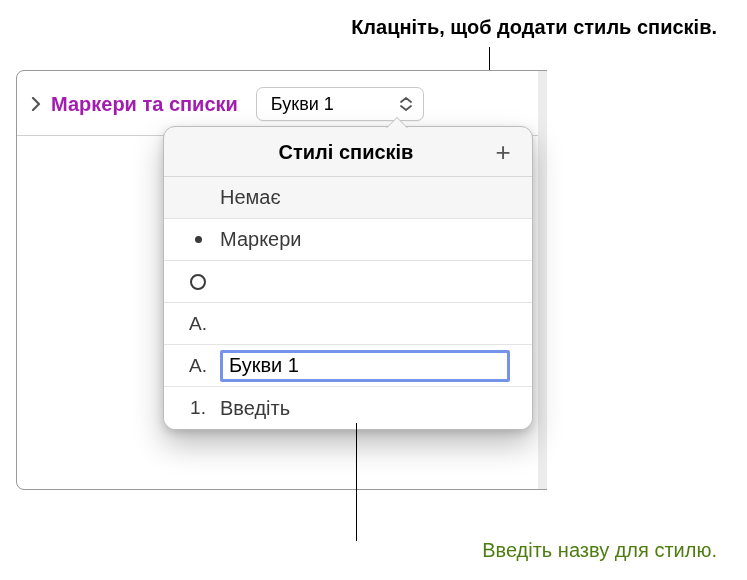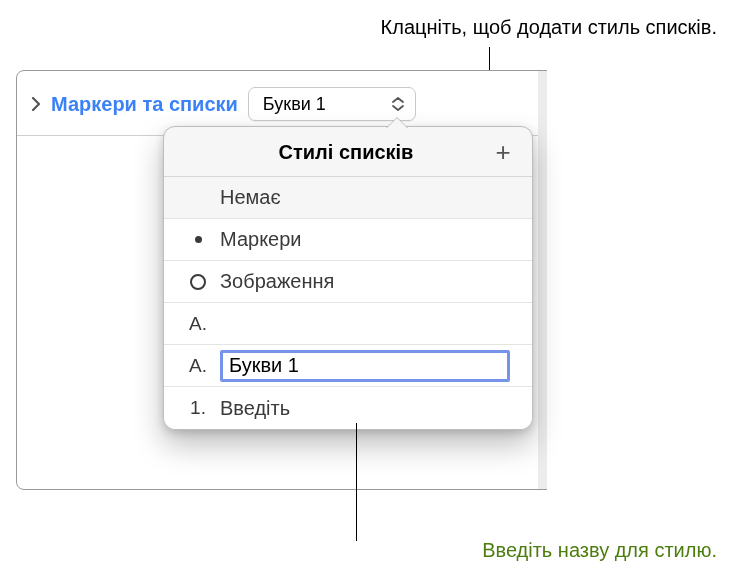--- a/index.html
+++ b/index.html
@@ -15,20 +15,21 @@
       position: relative;
       overflow: hidden;
     }
     .callout-top {
       position: absolute;
       top: 16px;
       right: 30px;
       font-size: 20px;
       color: #000;
       text-align: right;
+      font-weight: bold;
     }
     .callout-top-line {
       position: absolute;
       top: 47px;
       left: 489px;
       width: 1px;
       height: 133px;
       background: #000;
     }
     .callout-bottom {
@@ -69,23 +70,23 @@
       width: 10px;
       height: 14px;
       flex-shrink: 0;
     }
     .chevron-right svg {
       display: block;
     }
     .header-label {
       font-size: 20px;
       font-weight: 600;
-      color: #3b82f6;
+      color: #a21caf;
       flex: 0 0 auto;
-      margin-right: 0;
+      margin-right: 8px;
     }
     .dropdown-select {
       display: flex;
       align-items: center;
       justify-content: space-between;
       padding: 6px 10px 6px 14px;
       border: 1px solid #c9c9c9;
       border-radius: 7px;
       background: #fff;
       box-shadow: 0 1px 1px rgba(0,0,0,0.05);
@@ -288,21 +289,20 @@
       <span class="style-marker">
           <span class="bullet-dot"></span>
         </span>
       <span class="style-label">Маркери</span>
     </li>
 
     <li class="style-item">
       <span class="style-marker">
           <span class="circle-img"></span>
         </span>
-      <span class="style-label">Зображення</span>
     </li>
 
     <li class="style-item">
       <span class="style-marker">A.</span>
     </li>
 
     <li class="style-item">
       <span class="style-marker">A.</span>
       <span class="style-input-wrap">
         <input class="style-input" value="Букви 1" style="">

